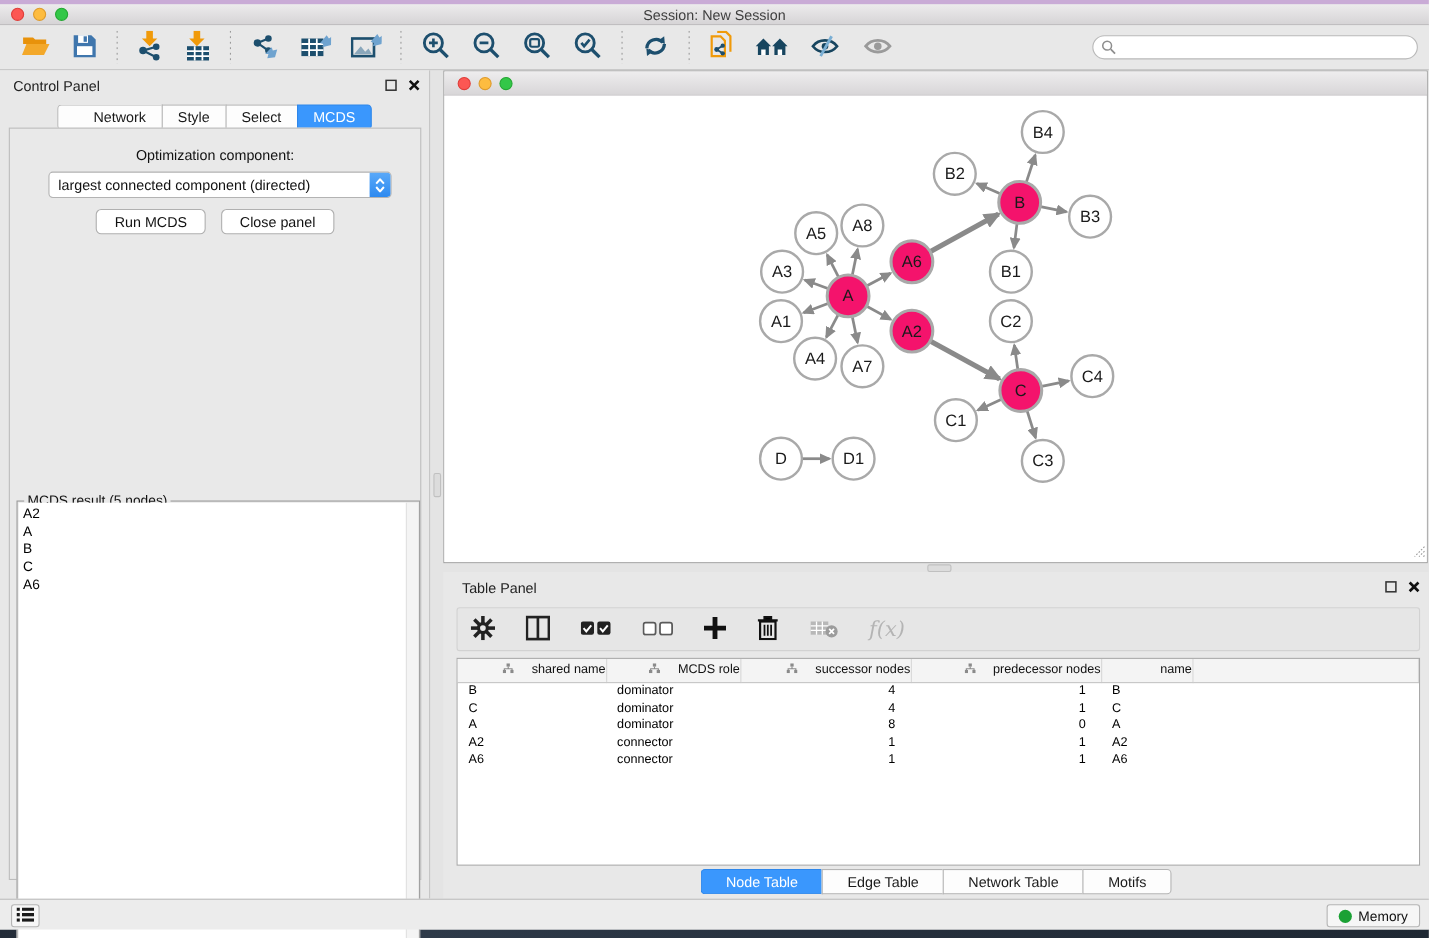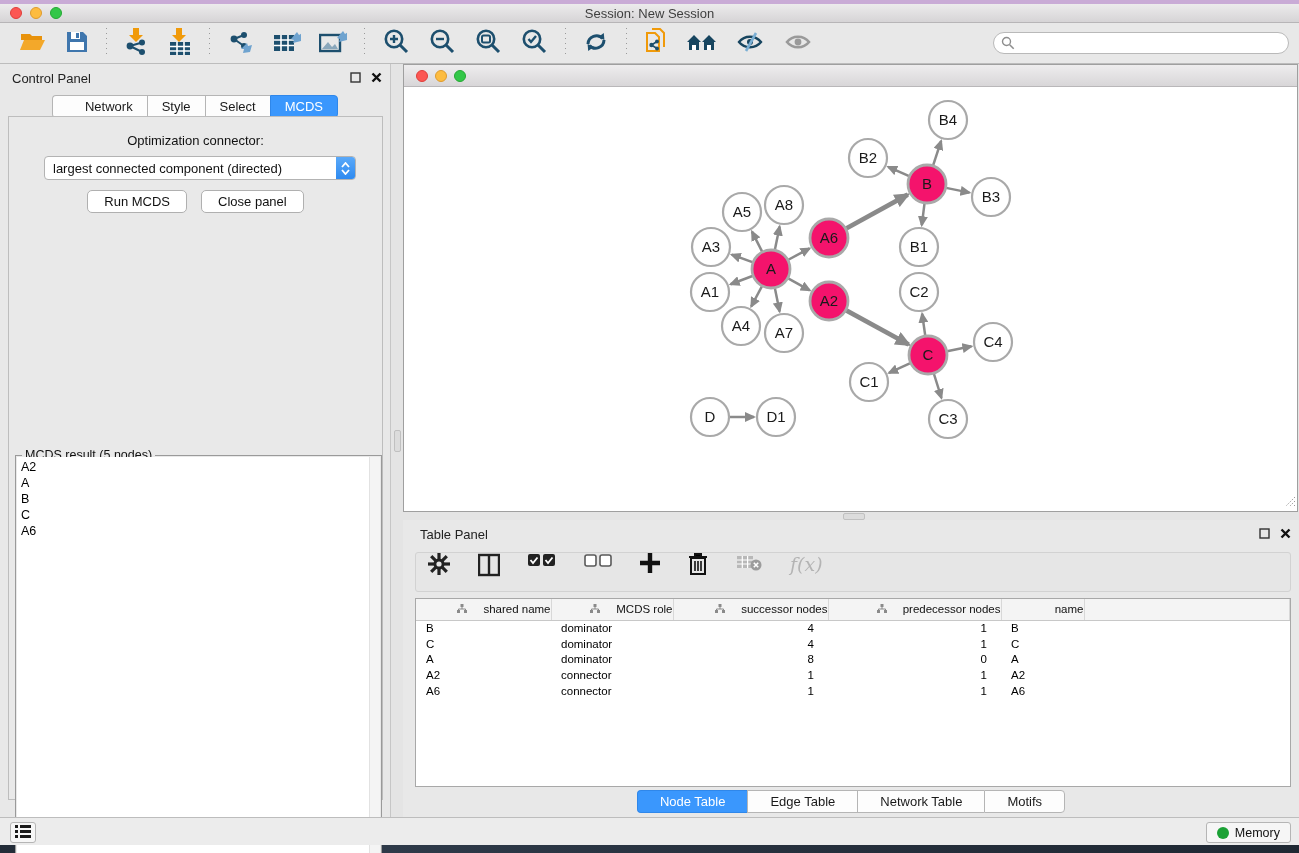--- a/index.html
+++ b/index.html
@@ -69,21 +69,21 @@
   .nw-titlebar { position:relative; width:100%; height:22px; background:linear-gradient(#eeedee,#d8d6d8); border-bottom:1px solid #b9b7b9; }
   .nw-titlebar .nw-title { position:absolute; left:0; right:0; top:3px; text-align:center; font-size:13px; color:#2f2f2f; }
   .nw-lights { position:absolute; left:12px; top:5px; display:flex; gap:7px; }
   .nw-canvas { position:relative; width:100%; height:424px; background:#fff; }
   .resize-grip { position:absolute; right:1px; bottom:1px; }
 
   
   .table-panel { position:absolute; left:403px; top:456px; width:896px; height:297px; background:#e8e8e8; }
   .tp-title { position:absolute; left:17px; top:7px; font-size:13px; color:#222; }
   .tp-toolbar { position:absolute; left:12px; top:32px; right:8px; height:40px; background:#e6e6e6; border:1px solid #d2d2d2;
-    border-radius:3px; display:flex; align-items:flex-start; padding-left:12px; gap:28px; }
+    border-radius:3px; display:flex; align-items:center; padding-left:12px; gap:28px; }
   .fx-label { font-family:"DejaVu Serif", serif; font-style:italic; font-size:19px; color:#b4b4b4; }
   .tp-table-wrap { position:absolute; left:12px; top:78px; right:8px; height:189px; background:#fff; border:1px solid #a8a8a8; overflow:hidden; }
   table.data { border-collapse:collapse; table-layout:fixed; font-size:11.5px; }
   table.data th { background:#f4f4f4; border-right:1px solid #d8d8d8; border-bottom:1px solid #c8c8c8;
     font-weight:normal; height:21px; text-align:center; color:#111; }
   table.data th .th-inner { display:flex; align-items:center; justify-content:flex-end; gap:16px; }
   table.data td { height:15.8px; padding:0 14px 0 10px; color:#000; white-space:nowrap; overflow:hidden; }
   .tp-tabs { position:absolute; left:0; right:0; top:270px; display:flex; justify-content:center; }
   .tp-tab { border:1px solid #b5b5b5; border-right:none; background:#fdfdfd; padding:3px 22px; font-size:13px; color:#1a1a1a; }
   .tp-tab:first-child { border-radius:4px 0 0 4px; }
@@ -291,21 +291,21 @@
             </svg></span>
       </span>
     </div>
     <div class="cp-tabs">
         <div class="cp-tab">Network</div>
         <div class="cp-tab">Style</div>
         <div class="cp-tab">Select</div>
         <div class="cp-tab selected">MCDS</div>
       </div>
     <div class="cp-content">
-      <div class="opt-label">Optimization connector:</div>
+      <div class="opt-label">Optimization component:</div>
       <div class="dropdown">
         <span class="dropdown-value">largest connected component (directed)</span>
         <span class="dropdown-stepper">
           <svg width="9" height="6" viewBox="0 0 9 6">
               <path fill="none" stroke="#fff" stroke-width="1.8" d="M1 5l3.5-4L8 5"></path>
             </svg>
           <svg width="9" height="6" viewBox="0 0 9 6">
               <path fill="none" stroke="#fff" stroke-width="1.8" d="M1 1l3.5 4L8 1"></path>
             </svg>
         </span>

